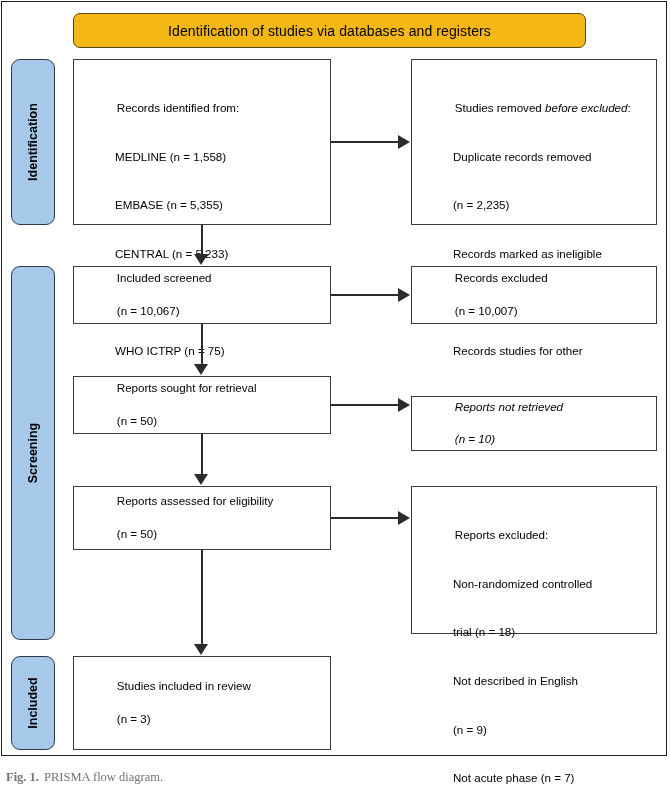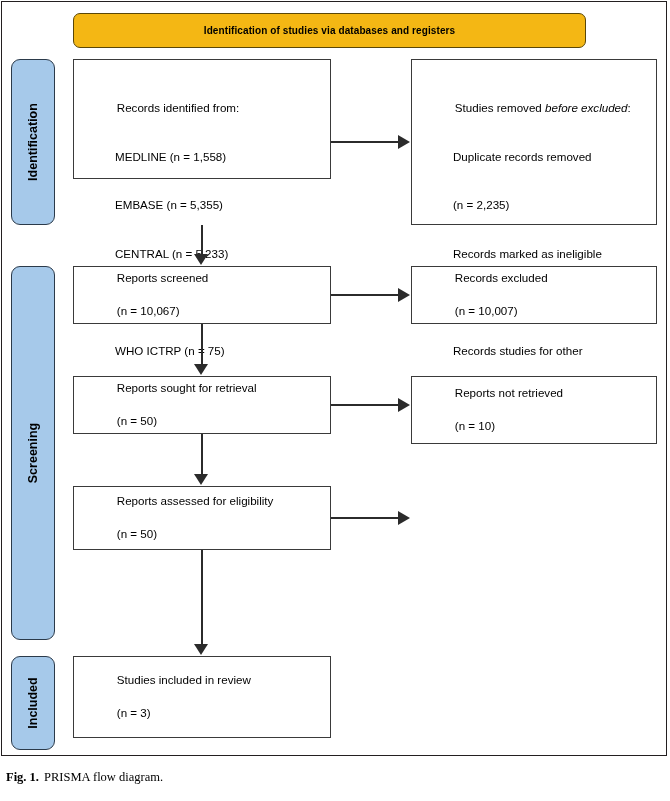--- a/index.html
+++ b/index.html
@@ -42,22 +42,22 @@
     top: 11px;
     width: 513px;
     height: 35px;
     background: #f4b714;
     border: 1px solid #5a4708;
     border-radius: 7px;
     box-sizing: border-box;
     display: flex;
     align-items: center;
     justify-content: center;
-    font-size: 10px;
-    font-weight: bold;
+    font-size: 14px;
+    font-weight: normal;
     color: #000000;
     letter-spacing: 0.1px;
   }
 
   
   .stage-label {
     position: absolute;
     left: 9px;
     width: 44px;
     background: #a6c9ea;
@@ -100,30 +100,30 @@
     top: 50%;
     transform: translateY(-50%);
   }
   .box-text.top-v {
     top: 24px;
   }
   .indent-line { padding-left: 24px; display: block; }
   .ital { font-style: italic; }
 
   
-  #box-identified   { left: 71px; top: 57px;  width: 258px; height: 120px; }
+  #box-identified   { left: 71px; top: 57px;  width: 258px; height: 166px; }
   #box-screened     { left: 71px; top: 264px; width: 258px; height: 58px;  }
   #box-sought       { left: 71px; top: 374px; width: 258px; height: 58px;  }
   #box-assessed     { left: 71px; top: 484px; width: 258px; height: 64px; padding-left: 6px;  }
-  #box-included     { left: 71px; top: 654px; width: 258px; height: 82px; padding-left: 24px;  }
+  #box-included     { left: 71px; top: 654px; width: 258px; height: 94px; padding-left: 24px;  }
 
   
   #box-removed      { left: 409px; top: 57px;  width: 246px; height: 166px; }
   #box-excluded-rec { left: 409px; top: 264px; width: 246px; height: 58px;  }
-  #box-notretrieved { left: 409px; top: 374px; width: 246px; height: 68px;  }
+  #box-notretrieved { left: 409px; top: 394px; width: 246px; height: 55px; font-style: italic;  }
   #box-excluded-rep { left: 409px; top: 484px; width: 246px; height: 148px; }
 
   
   .conn {
     position: absolute;
     background: #2b2b2b;
   }
   
   .v-stem { width: 1.6px; left: 199px; }
   #stem-1 { top: 223px; height: 30px; }
@@ -164,21 +164,21 @@
   #harrow-3 { top: 396px; }
   #harrow-4 { top: 509px; }
 
   
   #caption {
     position: absolute;
     left: 6px;
     top: 770px;
     font-family: "Liberation Serif", serif;
     font-size: 12.5px;
-    color: #000000;
+    color: #737373;
   }
   #caption .cap-label { font-weight: bold; }
   #caption .cap-text { margin-left: 5px; }
 </style>
 </head>
 <body>
 
 <div id="page-frame">
   <div id="diagram">
 
@@ -214,21 +214,21 @@
         <span class="indent-line">(n = 2,235)</span>
         <span class="indent-line">Records marked as ineligible</span>
         <span class="indent-line">by automation tools (n = 0)</span>
         <span class="indent-line">Records studies for other</span>
         <span class="indent-line">reasons (n = 0)</span>
       </div>
     </div>
 
     <div class="flow-box" id="box-screened">
       <div class="box-text centered-v">
-        <span>Reports screened</span><br>
+        <span>Included screened</span><br>
         <span>(n = 10,067)</span>
       </div>
     </div>
 
     <div class="flow-box" id="box-excluded-rec">
       <div class="box-text centered-v">
         <span>Records excluded</span><br>
         <span>(n = 10,007)</span>
       </div>
     </div>
@@ -247,20 +247,32 @@
       </div>
     </div>
 
     <div class="flow-box" id="box-assessed">
       <div class="box-text centered-v">
         <span>Reports assessed for eligibility</span><br>
         <span>(n = 50)</span>
       </div>
     </div>
 
+    <div class="flow-box" id="box-excluded-rep">
+      <div class="box-text top-v">
+        <span>Reports excluded:</span><br>
+        <span class="indent-line">Non-randomized controlled</span>
+        <span class="indent-line">trial (n = 18)</span>
+        <span class="indent-line">Not described in English</span>
+        <span class="indent-line">(n = 9)</span>
+        <span class="indent-line">Not acute phase (n = 7)</span>
+        
+        
+      </div>
+    </div>
 
     <div class="flow-box" id="box-included">
       <div class="box-text centered-v">
         <span>Studies included in review</span><br>
         <span>(n = 3)</span>
       </div>
     </div>
 
     <div class="conn v-stem" id="stem-1"></div>
     <div class="v-arrow" id="arrow-1"></div>

